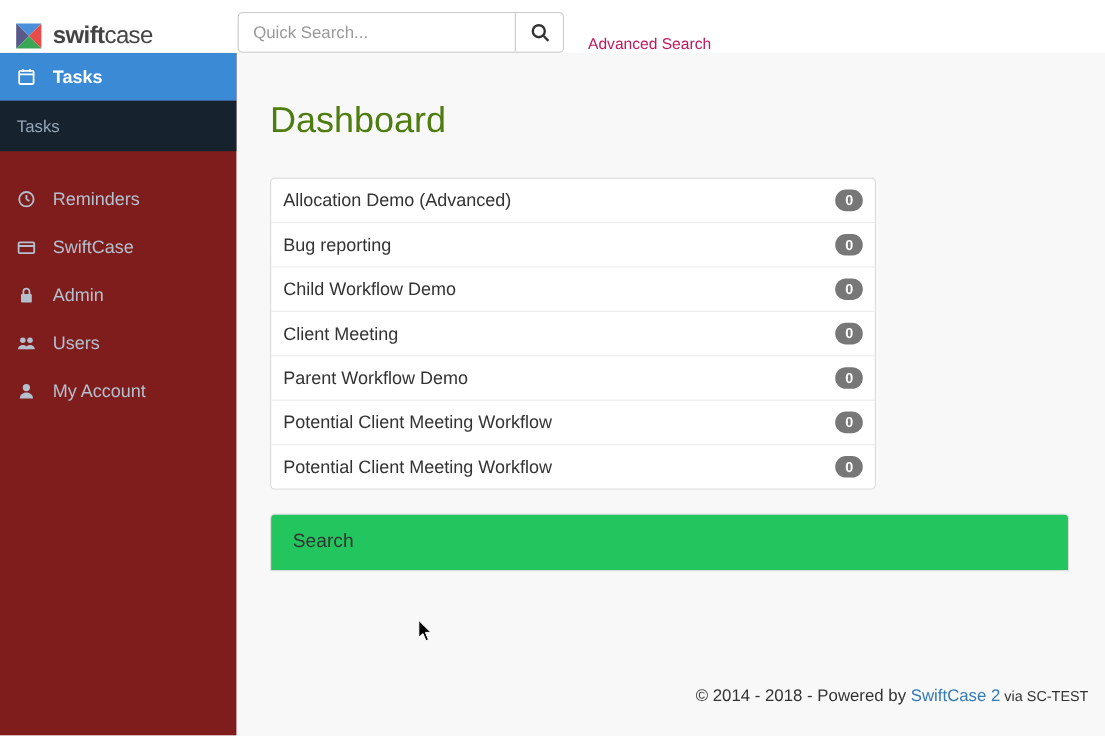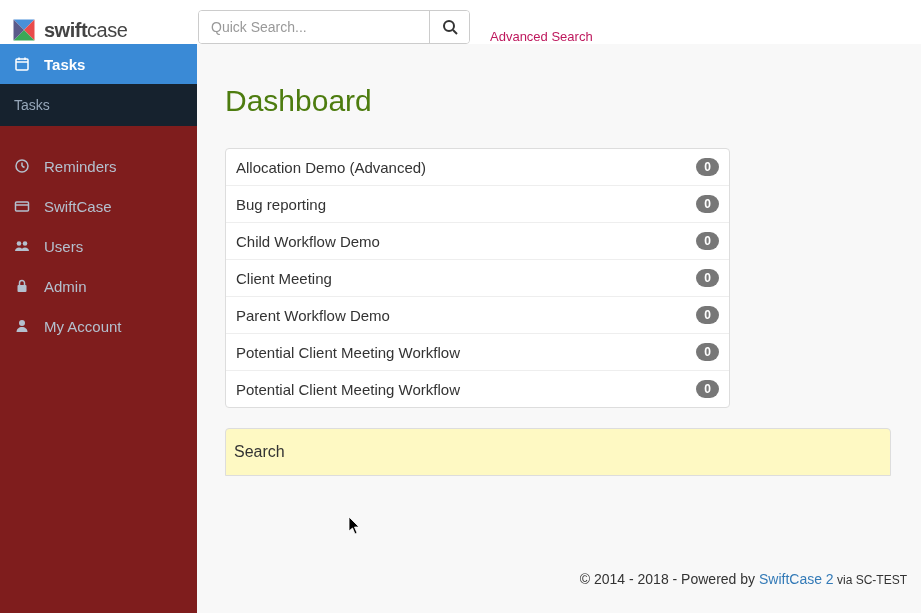--- a/index.html
+++ b/index.html
@@ -167,25 +167,25 @@
       background: #777;
       color: #fff;
       border-radius: 9px;
       padding: 2px 8px;
       font-size: 12px;
       font-weight: 700;
       min-width: 10px;
       text-align: center;
     }
     .search-panel {
-      background: #fef9c3;
+      background: #22c55e;
       border: 1px solid #ddd;
       border-radius: 4px 4px 0 0;
       margin-top: 20px;
-      padding: 14px 8px;
+      padding: 14px 18px;
     }
     .search-panel-title {
       font-size: 16px;
       font-weight: 500;
       color: #333;
     }
     .footer {
       position: absolute;
       bottom: 26px;
       right: 14px;
@@ -263,40 +263,40 @@
       <svg viewBox="0 0 16 16" fill="none" stroke="#b4c0ce" stroke-width="1.5">
           <rect x="1.5" y="4" width="13" height="9" rx="1"></rect>
           <line x1="1.5" y1="7" x2="14.5" y2="7"></line>
         </svg>
     </span>
     <span>SwiftCase</span>
   </div>
   <div class="item">
     <span class="icon">
       <svg viewBox="0 0 16 16" fill="#b4c0ce">
+          <rect x="3.5" y="7" width="9" height="7" rx="1"></rect>
+          <path d="M5.5 7V5a2.5 2.5 0 015 0v2" fill="none" stroke="#b4c0ce" stroke-width="1.5"></path>
+        </svg>
+    </span>
+    <span>Admin</span>
+  </div>
+  <div class="item">
+    <span class="icon">
+      <svg viewBox="0 0 16 16" fill="#b4c0ce">
           <circle cx="5" cy="5.5" r="2.3"></circle>
           <circle cx="11" cy="5.5" r="2.3"></circle>
           <path d="M1 13c0-2 2-3.5 4-3.5s4 1.5 4 3.5z"></path>
           <path d="M7 13c0-2 2-3.5 4-3.5s4 1.5 4 3.5z"></path>
         </svg>
     </span>
     <span>Users</span>
   </div>
   <div class="item">
     <span class="icon">
       <svg viewBox="0 0 16 16" fill="#b4c0ce">
-          <rect x="3.5" y="7" width="9" height="7" rx="1"></rect>
-          <path d="M5.5 7V5a2.5 2.5 0 015 0v2" fill="none" stroke="#b4c0ce" stroke-width="1.5"></path>
-        </svg>
-    </span>
-    <span>Admin</span>
-  </div>
-  <div class="item">
-    <span class="icon">
-      <svg viewBox="0 0 16 16" fill="#b4c0ce">
           <circle cx="8" cy="5" r="3"></circle>
           <path d="M2.5 14c0-3 2.5-5 5.5-5s5.5 2 5.5 5z"></path>
         </svg>
     </span>
     <span>My Account</span>
   </div>
 </div>
 
 <div class="main">
   <h1 class="page-title">Dashboard</h1>

